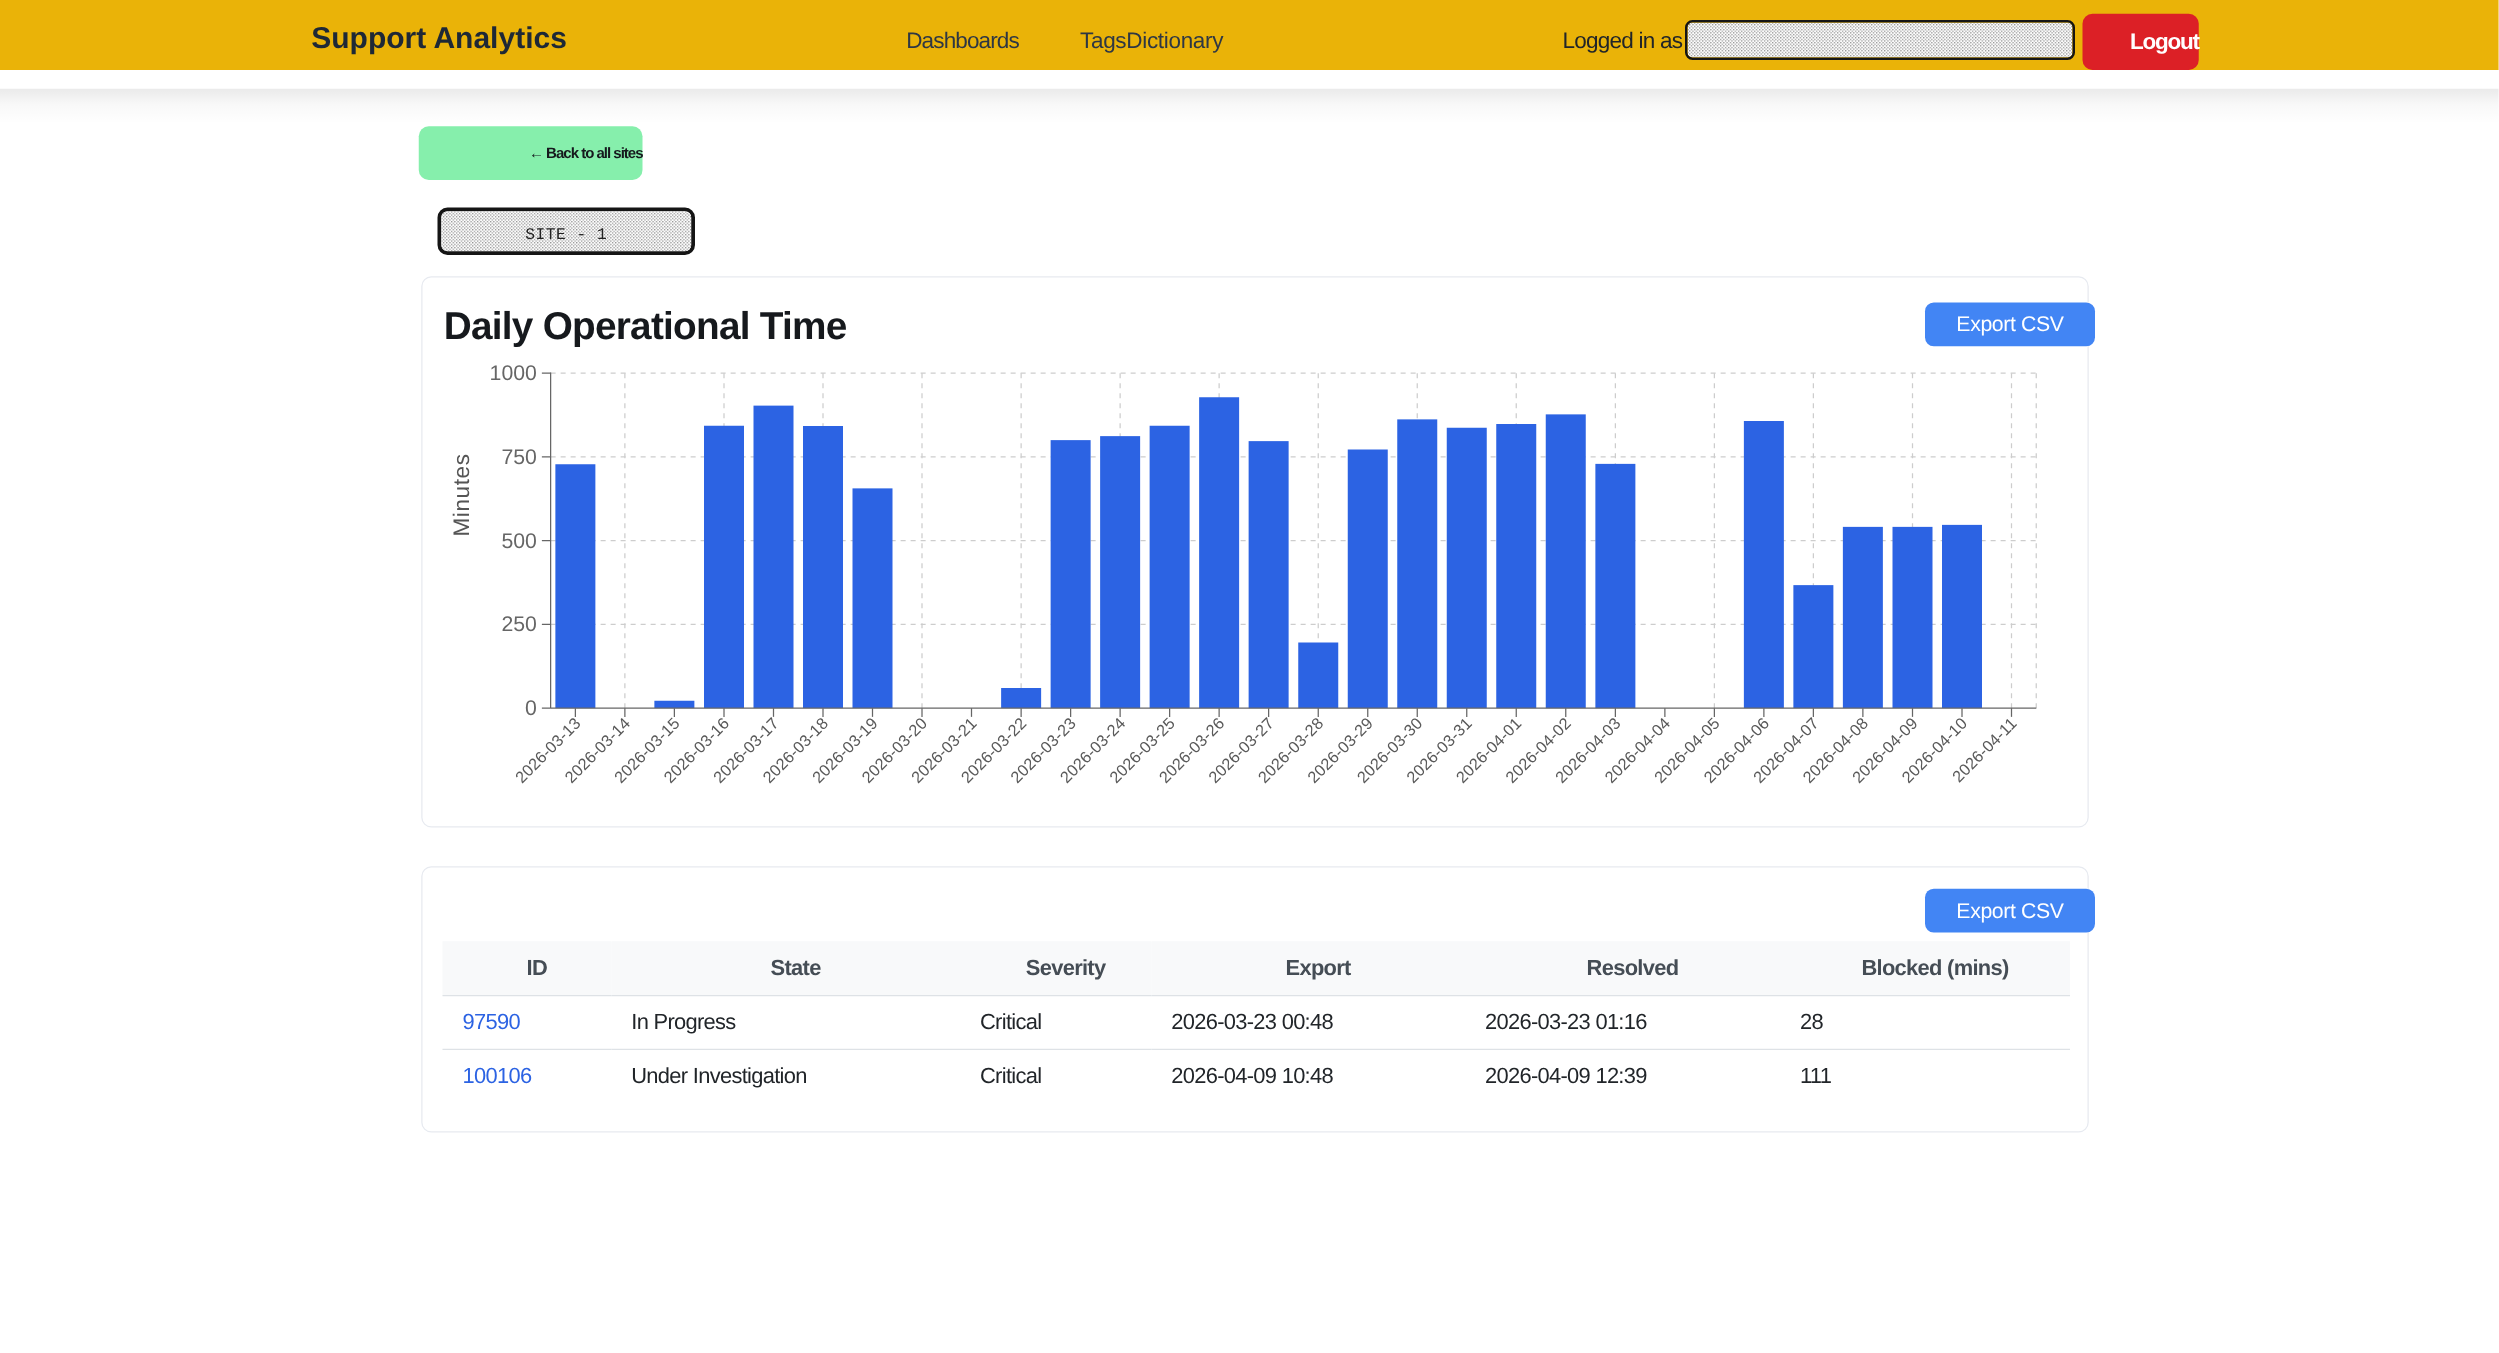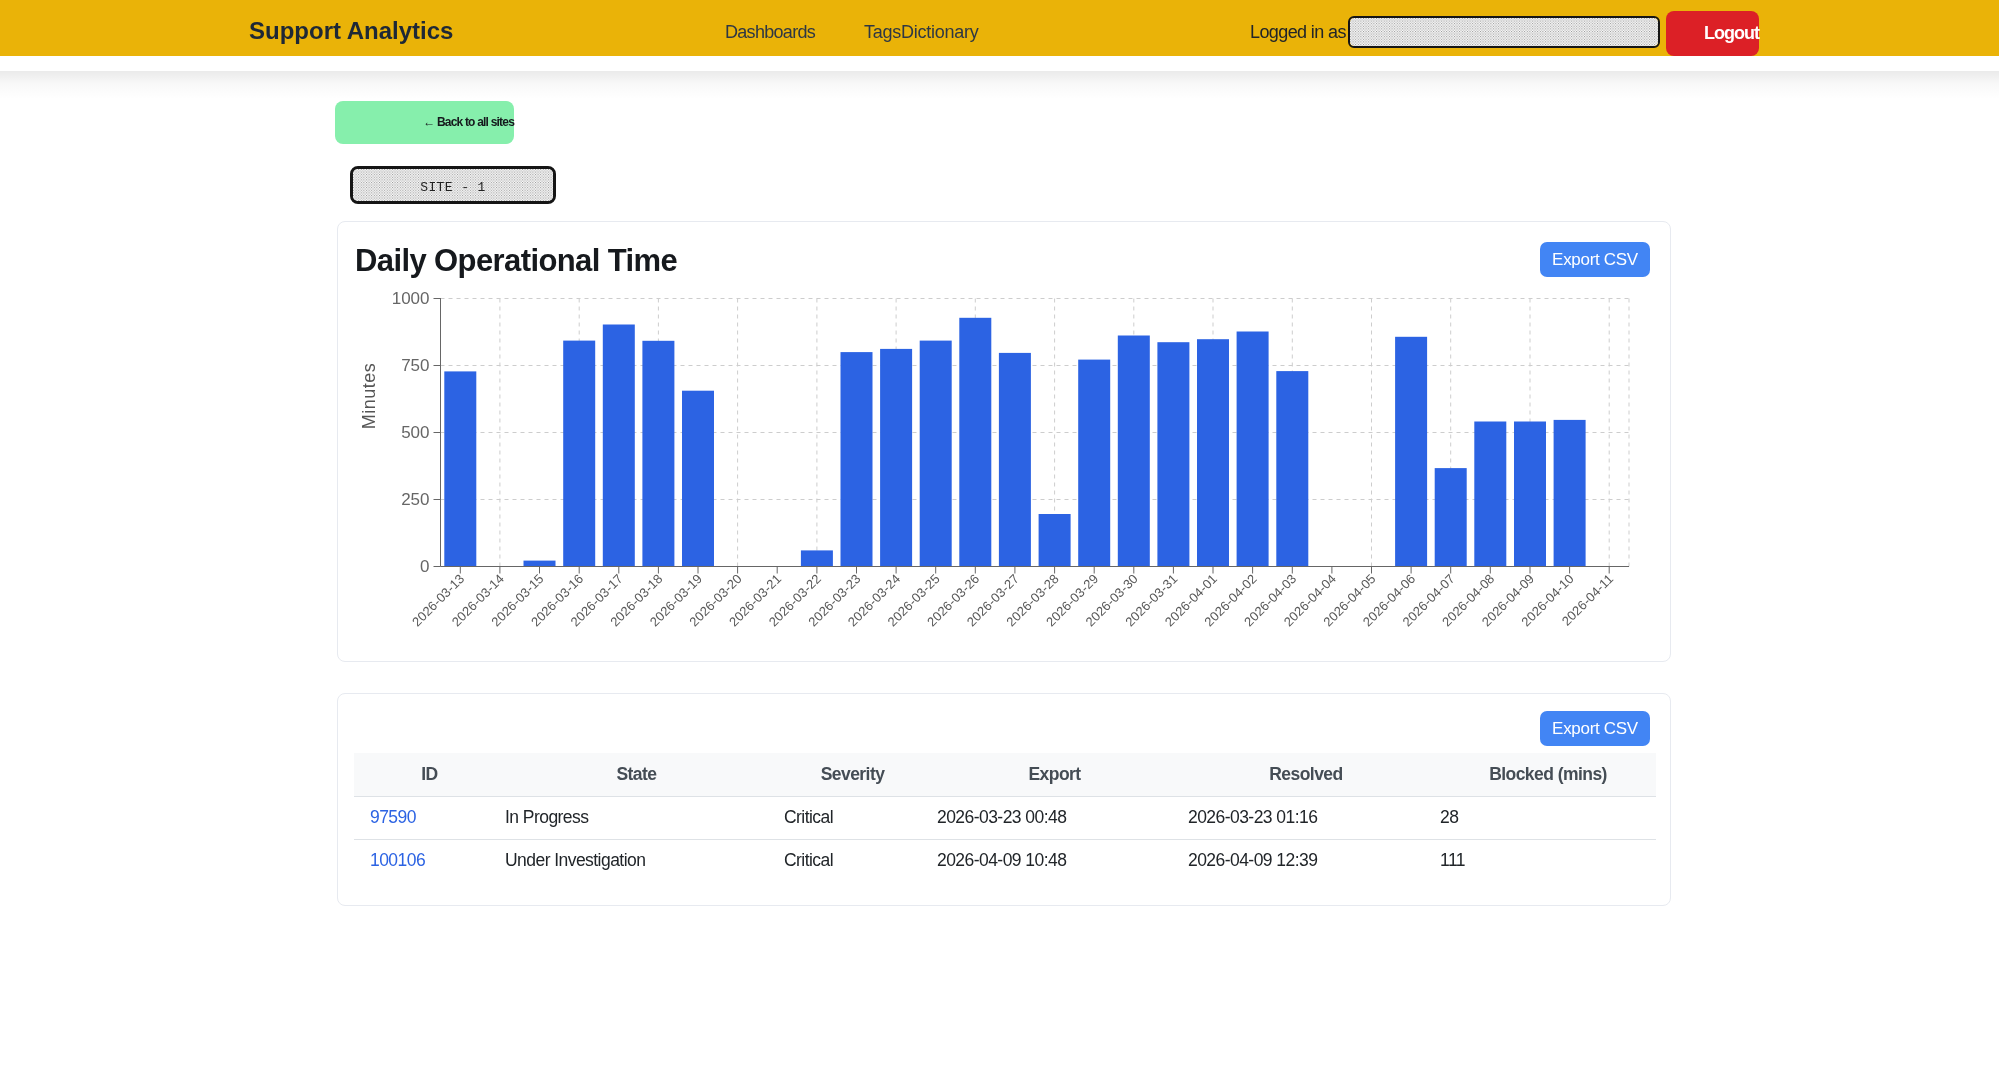--- a/index.html
+++ b/index.html
@@ -10,21 +10,21 @@
 .loggedin{position:absolute;top:22px;font-size:18px;color:#212529;letter-spacing:-0.6px}
 .redact{position:absolute;left:1348px;top:16px;width:312px;height:32px;border:2px solid #151515;border-radius:6px;overflow:hidden;}
 .btn-logout{position:absolute;left:1666px;top:11px;width:93px;height:45px;background:#dc2026;border-radius:8px;color:#fff;font-size:18px;font-weight:700;text-align:right;line-height:45px;letter-spacing:-1px}
 .btn-back{position:absolute;left:335px;top:101px;width:179px;height:43px;background:#86efac;border-radius:8px;color:#16191d;font-size:12px;font-weight:700;text-align:right;line-height:43px;letter-spacing:-0.8px}
 .sitebox{position:absolute;left:335px;top:166px;width:206px;height:38px;border:3px solid #151515;border-radius:8px;overflow:hidden;margin-left:15px;}
 .sitebox span{position:absolute;z-index:2;left:0;right:0;top:11px;text-align:center;font-family:"Liberation Mono",monospace;font-size:13px;color:#222;letter-spacing:0.4px}
 .card{position:absolute;background:#fff;border:1px solid #e7eaf0;border-radius:8px}
 .card1{left:337px;top:220.5px;width:1334px;height:441px}
 .card2{left:337px;top:693px;width:1334px;height:213px}
 .cardtitle{position:absolute;left:17px;font-size:31px;font-weight:700;color:#16191d;letter-spacing:-0.6px}
-.btn-export{position:absolute;left:1202px;width:110px;height:35px;background:#4285f4;border-radius:7px;color:#fff;font-size:17px;text-align:center;line-height:35px;letter-spacing:-0.3px}
+.btn-export{position:absolute;left:1202px;width:136px;height:35px;background:#4285f4;border-radius:7px;color:#fff;font-size:17px;text-align:center;line-height:35px;letter-spacing:-0.3px}
 table.tix{position:absolute;left:16px;top:59px;border-collapse:collapse;width:1302px;table-layout:fixed;font-size:17.5px;color:#212529;letter-spacing:-0.55px}
 table.tix th{background:#f8f9fa;text-align:center;font-weight:700;color:#454d55;height:43px;padding:0 0 0 16px;border-bottom:1px solid #dee2e6}
 table.tix td{height:43px;padding:0 0 0 16px;border-bottom:1px solid #dee2e6}
 table.tix tr:last-child td{border-bottom:none}
 .lnk{color:#2c63e3}
 </style></head>
 <body>
 <div class="navshadow"></div>
 <div class="navbar">
   <div class="brand">Support Analytics</div>

